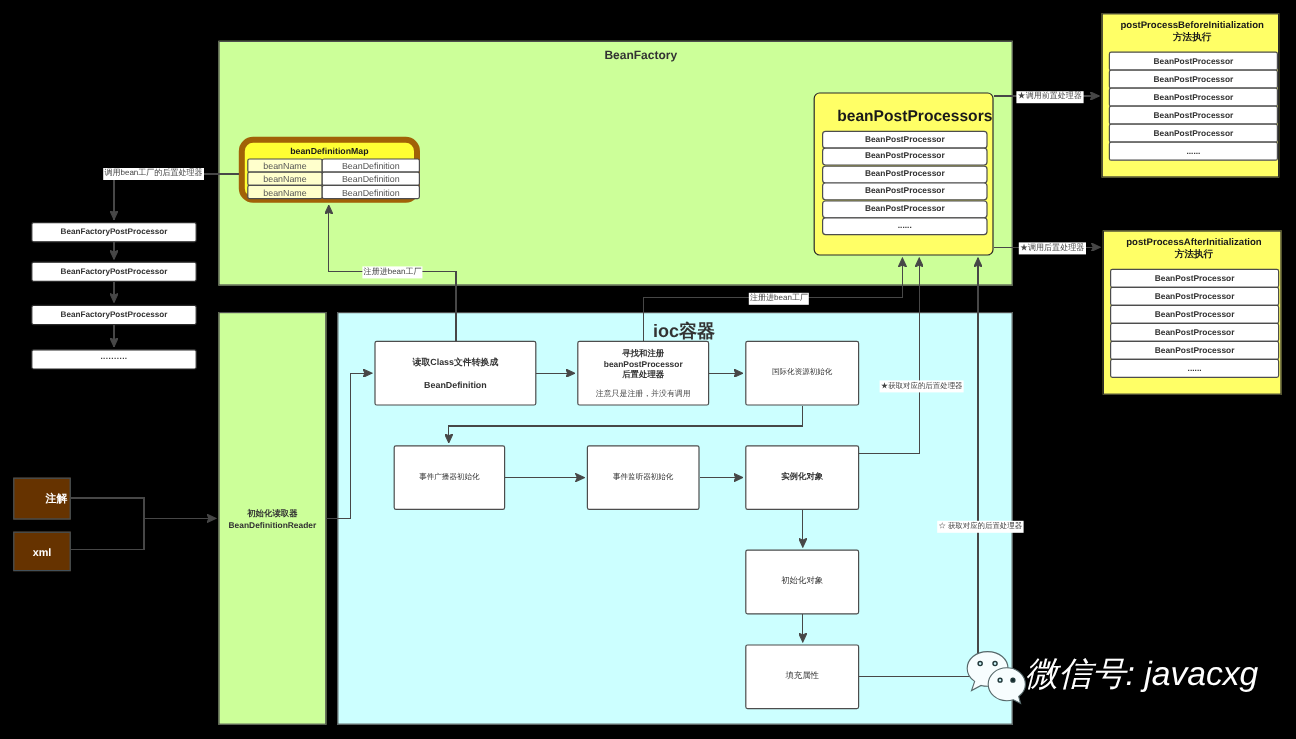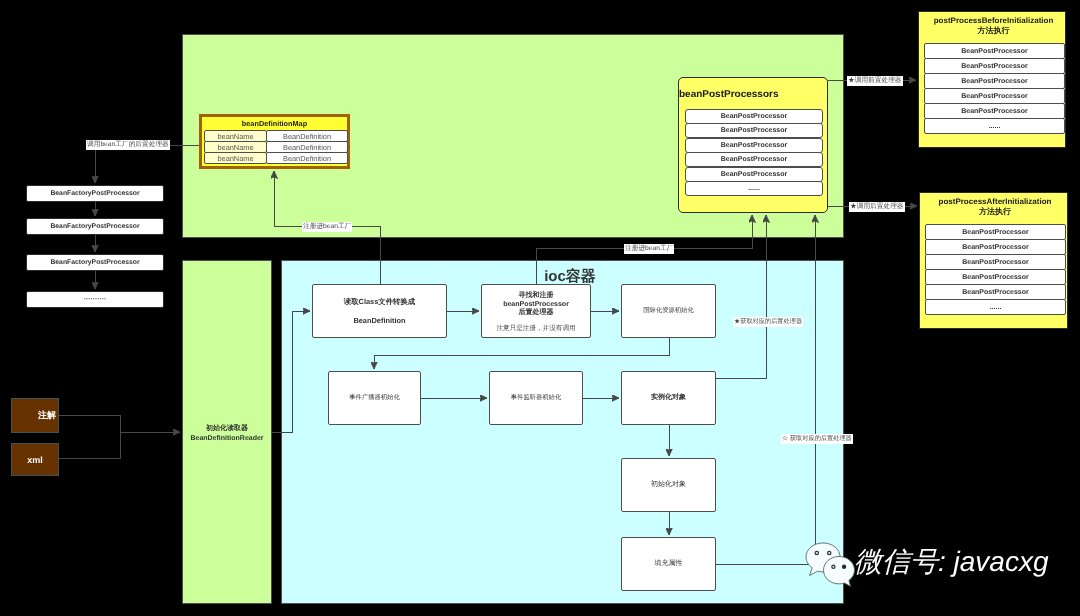--- a/index.html
+++ b/index.html
@@ -29,36 +29,36 @@
 
   
   .ypanel{position:absolute;box-sizing:border-box;background:#ffff66;border:1px solid #2b2b2b;}
   .ypanel-title{position:absolute;left:3px;right:0;text-align:center;font-weight:bold;
                 color:#1a1a1a;font-size:8px;line-height:10px;}
   .prow{position:absolute;box-sizing:border-box;background:#fff;border:1px solid #4d4d4d;
         border-radius:2px;display:flex;align-items:center;justify-content:center;
         color:#333;font-size:7px;font-weight:bold;}
 
   
-  .bdm{position:absolute;box-sizing:border-box;background:#ffff33;border:3px solid #a16207;
-       border-radius:0;}
+  .bdm{position:absolute;box-sizing:border-box;background:#ffff33;border:5px solid #a16207;
+       border-radius:12px;}
   .bdm-title{position:absolute;left:0;right:0;text-align:center;font-weight:bold;
              color:#1a1a1a;font-size:7.3px;}
   .cellL{position:absolute;box-sizing:border-box;background:#ffffcc;border:1px solid #4d4d4d;
          border-radius:2px;display:flex;align-items:center;justify-content:center;
          color:#555;font-size:7.4px;}
   .cellR{position:absolute;box-sizing:border-box;background:#ffffff;border:1px solid #4d4d4d;
          border-radius:2px;display:flex;align-items:center;justify-content:center;
          color:#555;font-size:7.4px;}
 
   
   .bpp{position:absolute;box-sizing:border-box;background:#ffff66;border:1px solid #2b2b2b;
        border-radius:5px;}
-  .bpp-title{position:absolute;left:0;right:0;text-align:left;font-weight:bold;
-             color:#1a1a1a;font-size:10px;}
+  .bpp-title{position:absolute;left:0;right:0;text-align:right;font-weight:bold;
+             color:#1a1a1a;font-size:13px;}
   .bpprow{position:absolute;box-sizing:border-box;background:#fff;border:1px solid #4d4d4d;
           border-radius:3px;display:flex;align-items:center;justify-content:center;
           color:#333;font-size:7px;font-weight:bold;}
 
   
   .srcbox{position:absolute;box-sizing:border-box;background:#663300;border:1px solid #42505a;
           display:flex;align-items:center;justify-content:center;color:#fff;
           font-weight:bold;font-size:9px;}
 
   
@@ -73,20 +73,21 @@
 </style>
 </head>
 <body>
 
 <div id="stage">
 
   <div class="region region-green" style="left:182px;top:34px;width:662px;height:204px;"></div>
   <div class="region region-green" style="left:182px;top:260px;width:90px;height:344px;"></div>
   <div class="region region-cyan" style="left:281px;top:260px;width:563px;height:344px;"></div>
 
+  <div class="region-title" style="left:203px;top:41px;width:662px;text-align:center;font-size:10px;">BeanFactory</div>
   <div class="region-title" style="left:540px;top:268px;width:60px;text-align:center;font-size:15px;">ioc容器</div>
 
   <div class="region-title" style="left:182px;top:424px;width:90px;text-align:center;font-size:7px;line-height:10px;font-weight:bold;">
     <span>初始化读取器</span><br>
     <span>BeanDefinitionReader</span>
   </div>
 
   <div class="bdm" style="left:199px;top:114px;width:151px;height:55px;">
     <div class="bdm-title" style="top:2px;">beanDefinitionMap</div>
     <div class="cellL" style="left:2px;top:13px;width:63px;height:12px;">beanName</div>

